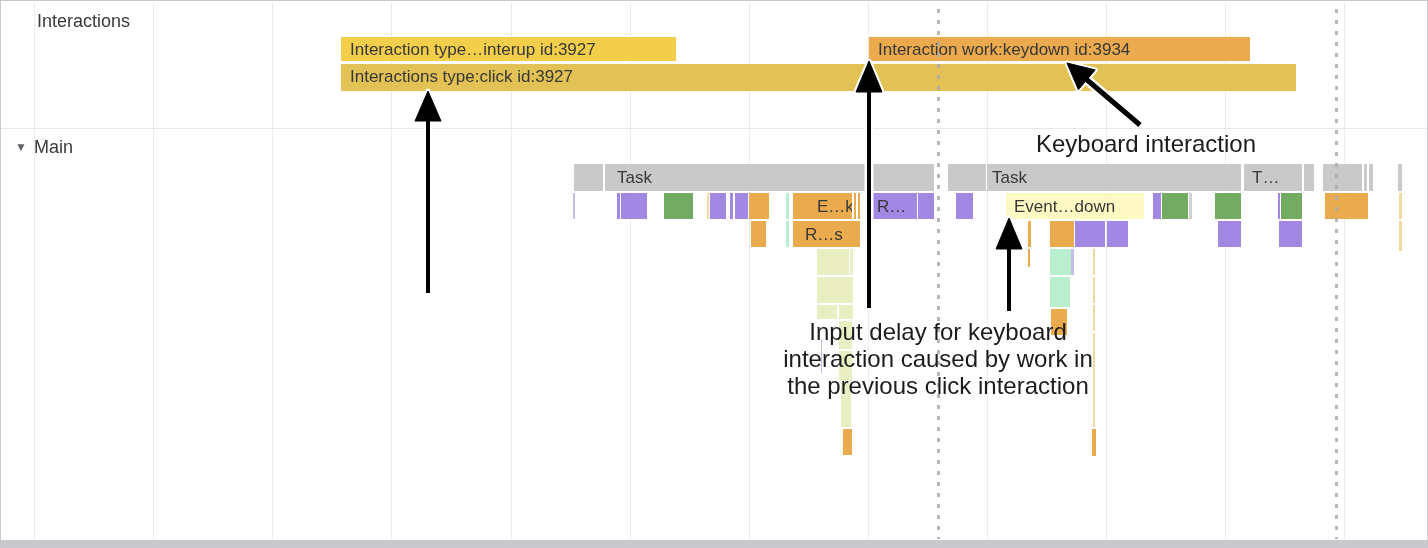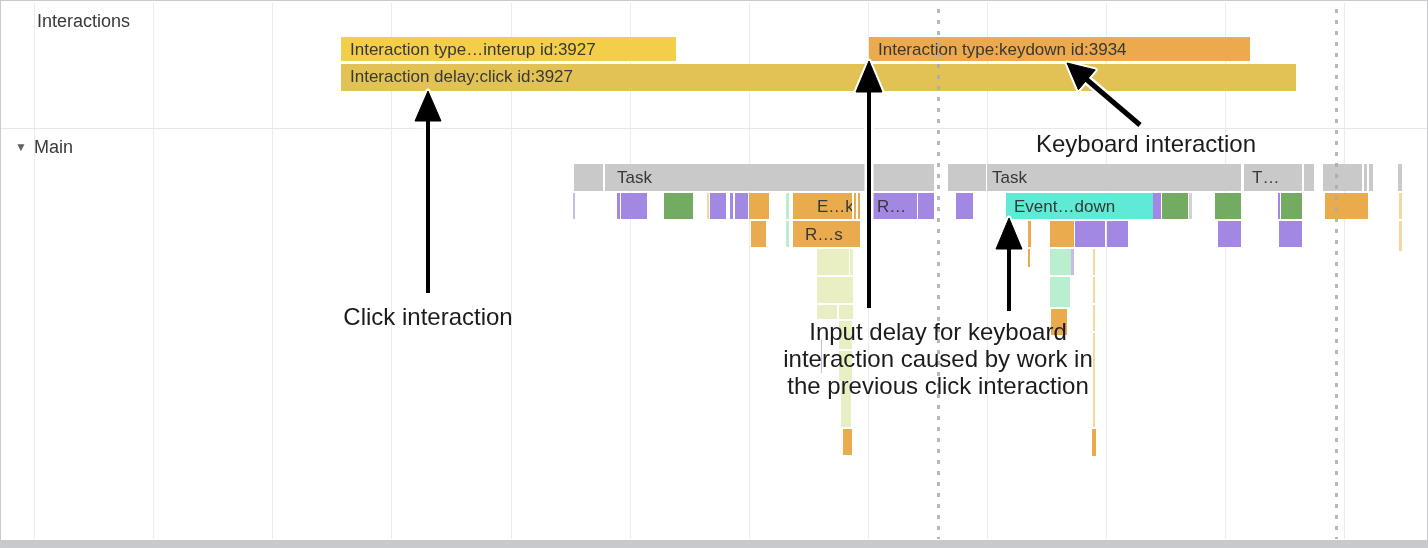--- a/index.html
+++ b/index.html
@@ -55,24 +55,24 @@
 
   <div class="track-label" style="left:14px;top:136px;">
     <span class="tri">▼</span><span>Main</span>
   </div>
 
   <div id="interaction-bars">
       <div class="ibar" style="left: 340px; top: 36px; width: 335px; height: 24px; background: rgb(242, 206, 74);">
         <span class="bar-label">Interaction type…interup id:3927</span>
       </div>
       <div class="ibar" style="left: 340px; top: 63px; width: 955px; height: 27px; background: rgb(226, 194, 84);">
-        <span class="bar-label">Interaction delay:click id:3927</span>
+        <span class="bar-label">Interactions type:click id:3927</span>
       </div>
       <div class="ibar" style="left: 868px; top: 36px; width: 381px; height: 24px; background: rgb(234, 170, 77);">
-        <span class="bar-label">Interaction type:keydown id:3934</span>
+        <span class="bar-label">Interaction work:keydown id:3934</span>
       </div>
     </div>
 
   <div id="flame-blocks">
       <div class="block" style="left: 573px; top: 163px; width: 29px; height: 27px; background: rgb(201, 201, 201);"></div>
       <div class="block" style="left: 604px; top: 163px; width: 329px; height: 27px; background: rgb(201, 201, 201);">
         <span class="bar-label" style="padding-left: 12px;">Task</span>
       </div>
       <div class="block" style="left: 947px; top: 163px; width: 38px; height: 27px; background: rgb(201, 201, 201);"></div>
       <div class="block" style="left: 986px; top: 163px; width: 254px; height: 27px; background: rgb(201, 201, 201);">
@@ -99,21 +99,21 @@
       <div class="block" style="left: 792px; top: 192px; width: 59px; height: 26px; background: rgb(233, 171, 77);">
         <span class="bar-label" style="padding-left: 24px;">E…k</span>
       </div>
       <div class="block" style="left: 853px; top: 192px; width: 2px; height: 26px; background: rgb(233, 171, 77);"></div>
       <div class="block" style="left: 857px; top: 192px; width: 2px; height: 26px; background: rgb(233, 171, 77);"></div>
       <div class="block" style="left: 872px; top: 192px; width: 44px; height: 26px; background: rgb(162, 135, 227);">
         <span class="bar-label" style="padding-left: 4px;">R…</span>
       </div>
       <div class="block" style="left: 917px; top: 192px; width: 16px; height: 26px; background: rgb(162, 135, 227);"></div>
       <div class="block" style="left: 955px; top: 192px; width: 17px; height: 26px; background: rgb(162, 135, 227);"></div>
-      <div class="block" style="left: 1005px; top: 192px; width: 154px; height: 26px; background: #5eead4;">
+      <div class="block" style="left: 1005px; top: 192px; width: 138px; height: 26px; background: #fef9c3;">
         <span class="bar-label" style="padding-left: 8px;">Event…down</span>
       </div>
       <div class="block" style="left: 1152px; top: 192px; width: 8px; height: 26px; background: rgb(162, 135, 227);"></div>
       <div class="block" style="left: 1161px; top: 192px; width: 26px; height: 26px; background: rgb(116, 171, 99);"></div>
       <div class="block" style="left: 1188px; top: 192px; width: 3px; height: 26px; background: rgb(210, 210, 210);"></div>
       <div class="block" style="left: 1214px; top: 192px; width: 26px; height: 26px; background: rgb(116, 171, 99);"></div>
       <div class="block" style="left: 1277px; top: 192px; width: 2px; height: 26px; background: rgb(162, 135, 227);"></div>
       <div class="block" style="left: 1280px; top: 192px; width: 21px; height: 26px; background: rgb(116, 171, 99);"></div>
       <div class="block" style="left: 1324px; top: 192px; width: 43px; height: 26px; background: rgb(233, 171, 77);"></div>
       <div class="block" style="left: 1398px; top: 192px; width: 3px; height: 26px; background: rgb(243, 217, 160);"></div>
@@ -176,21 +176,20 @@
       <polygon points="427,90 440,120 414,120"></polygon>
       <line x1="868" y1="84" x2="868" y2="307" stroke-width="4"></line>
       <polygon points="868,60 881,91 855,91"></polygon>
       <line x1="1008" y1="242" x2="1008" y2="310" stroke-width="4"></line>
       <polygon points="1008,217 1021,248 995,248"></polygon>
       <line x1="1085" y1="78" x2="1139" y2="124" stroke-width="5"></line>
       <polygon points="1066,62 1094.2,68.9 1077.4,88.7"></polygon>
     </g>
   </svg>
 
-  <div class="annotation" style="left:427px;top:302px;">Click interaction</div>
 
   <div class="annotation" style="left:937px;top:317px;">
     <div>Input delay for keyboard</div>
     <div>interaction caused by work in</div>
     <div>the previous click interaction</div>
   </div>
 
   <div class="annotation" style="left:1145px;top:129px;">Keyboard interaction</div>
 
   <div id="bottom-scroll"></div>

